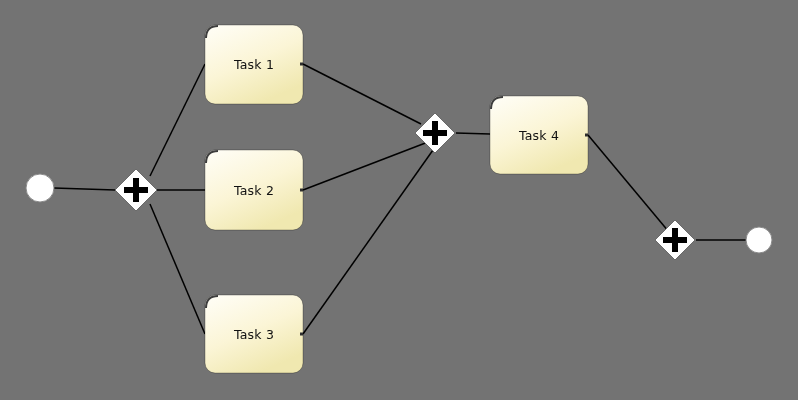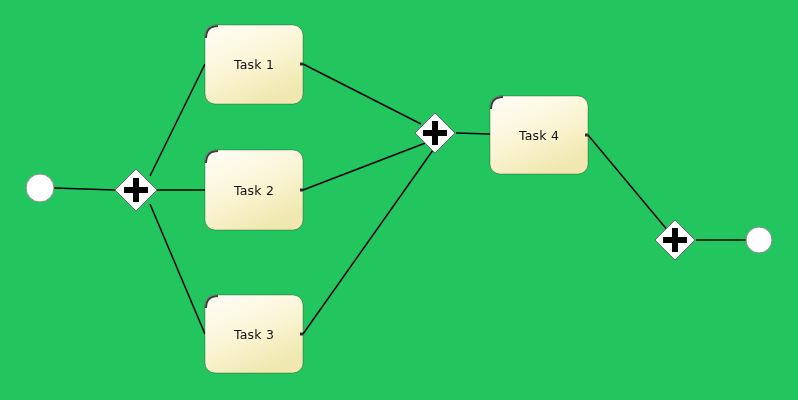--- a/index.html
+++ b/index.html
@@ -4,21 +4,21 @@
 <style>
   html, body {
     margin: 0;
     padding: 0;
     background: #000000;
   }
   .canvas {
     position: relative;
     width: 798px;
     height: 400px;
-    background: #22c55e;
+    background: #737373;
     overflow: hidden;
   }
   svg { display: block; }
   .task-label {
     font-family: "DejaVu Sans", "Liberation Sans", sans-serif;
     font-size: 12.5px;
     letter-spacing: 0.2px;
     fill: #111111;
   }
   .task-box rect.body {

